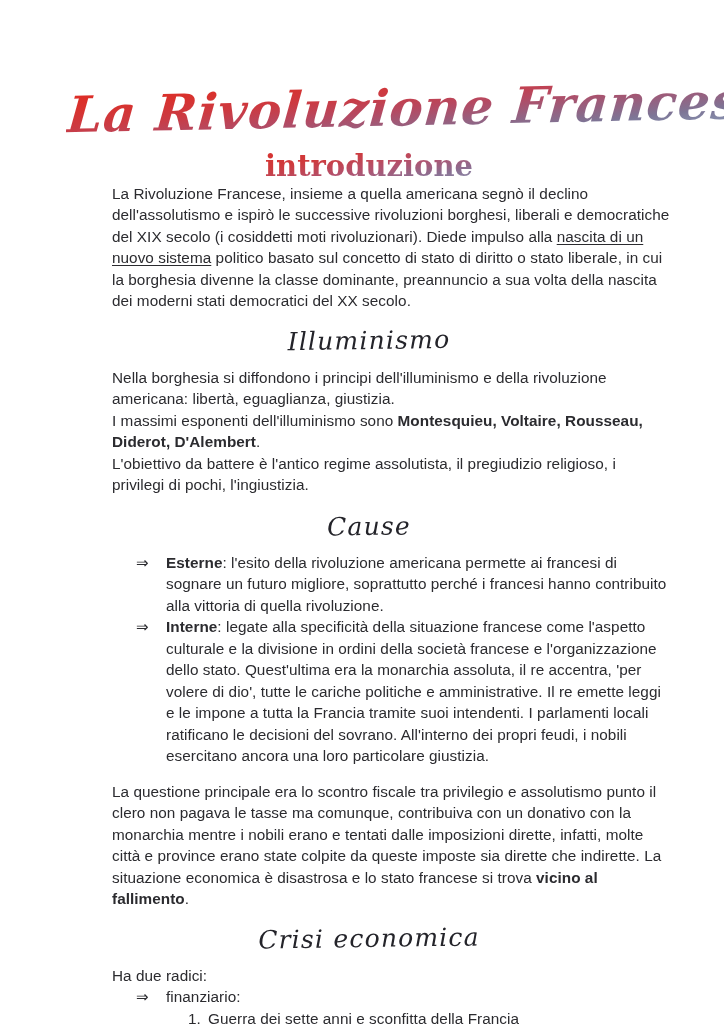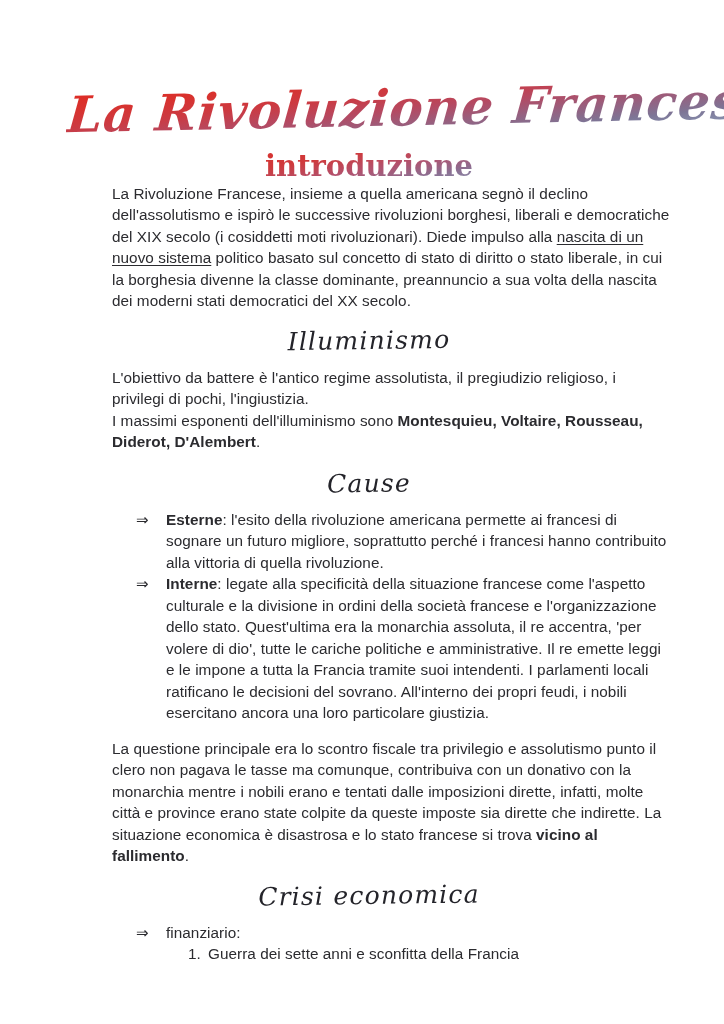--- a/index.html
+++ b/index.html
@@ -160,42 +160,44 @@
     <div class="subtitle">introduzione</div>
   </div>
 
   <div class="body-text">
     <p class="para"><span>La Rivoluzione Francese, insieme a quella americana segnò il declino dell'assolutismo e ispirò le successive rivoluzioni borghesi, liberali e democratiche del XIX secolo (i cosiddetti moti rivoluzionari). Diede impulso alla </span><span class="u">nascita di un nuovo sistema</span><span> politico basato sul concetto di stato di diritto o stato liberale, in cui la borghesia divenne la classe dominante, preannuncio a sua volta della nascita dei moderni stati democratici del XX secolo.</span></p>
   </div>
 
   <div class="script-heading h-illuminismo">Illuminismo</div>
 
   <div class="body-text">
+    <p class="para">Nella borghesia si diffondono i principi dell'illuminismo e della rivoluzione americana: libertà, eguaglianza, giustizia.</p>
+    <p class="para"><span>I massimi esponenti dell'illuminismo sono </span><span class="b">Montesquieu, Voltaire, Rousseau, Diderot, D'Alembert</span><span>.</span></p>
     <p class="para">L'obiettivo da battere è l'antico regime assolutista, il pregiudizio religioso, i privilegi di pochi, l'ingiustizia.</p>
-    <p class="para"><span>I massimi esponenti dell'illuminismo sono </span><span class="b">Montesquieu, Voltaire, Rousseau, Diderot, D'Alembert</span><span>.</span></p>
   </div>
 
   <div class="script-heading h-cause">Cause</div>
 
   <div class="body-text">
     <ul class="arrow-list">
       <li>
         <span class="marker">⇒</span><span class="b">Esterne</span><span>: </span><span>l'esito della rivoluzione americana permette ai francesi di sognare un futuro migliore, soprattutto perché i francesi hanno contribuito alla vittoria di quella rivoluzione.</span>
       </li>
       <li>
         <span class="marker">⇒</span><span class="b">Interne</span><span>: </span><span>legate alla specificità della situazione francese come l'aspetto culturale e la divisione in ordini della società francese e l'organizzazione dello stato. Quest'ultima era la monarchia assoluta, il re accentra, 'per volere di dio', tutte le cariche politiche e amministrative. Il re emette leggi e le impone a tutta la Francia tramite suoi intendenti. I parlamenti locali ratificano le decisioni del sovrano. All'interno dei propri feudi, i nobili esercitano ancora una loro particolare giustizia.</span>
       </li>
     </ul>
     <div class="gap"></div>
     <p class="para"><span>La questione principale era lo scontro fiscale tra privilegio e assolutismo punto il clero non pagava le tasse ma comunque, contribuiva con un donativo con la monarchia mentre i nobili erano e tentati dalle imposizioni dirette, infatti, molte città e province erano state colpite da queste imposte sia dirette che indirette. La situazione economica è disastrosa e lo stato francese si trova </span><span class="b">vicino al fallimento</span><span>.</span></p>
   </div>
 
   <div class="script-heading h-crisi">Crisi economica</div>
 
   <div class="body-text">
+    <p class="para">Ha due radici:</p>
     <ul class="arrow-list">
       <li>
         <span class="marker">⇒</span><span>finanziario:</span>
       </li>
     </ul>
     <ol class="num-list">
       <li>
         <span class="num">1.</span><span>Guerra dei sette anni e sconfitta della Francia</span>
       </li>
 

